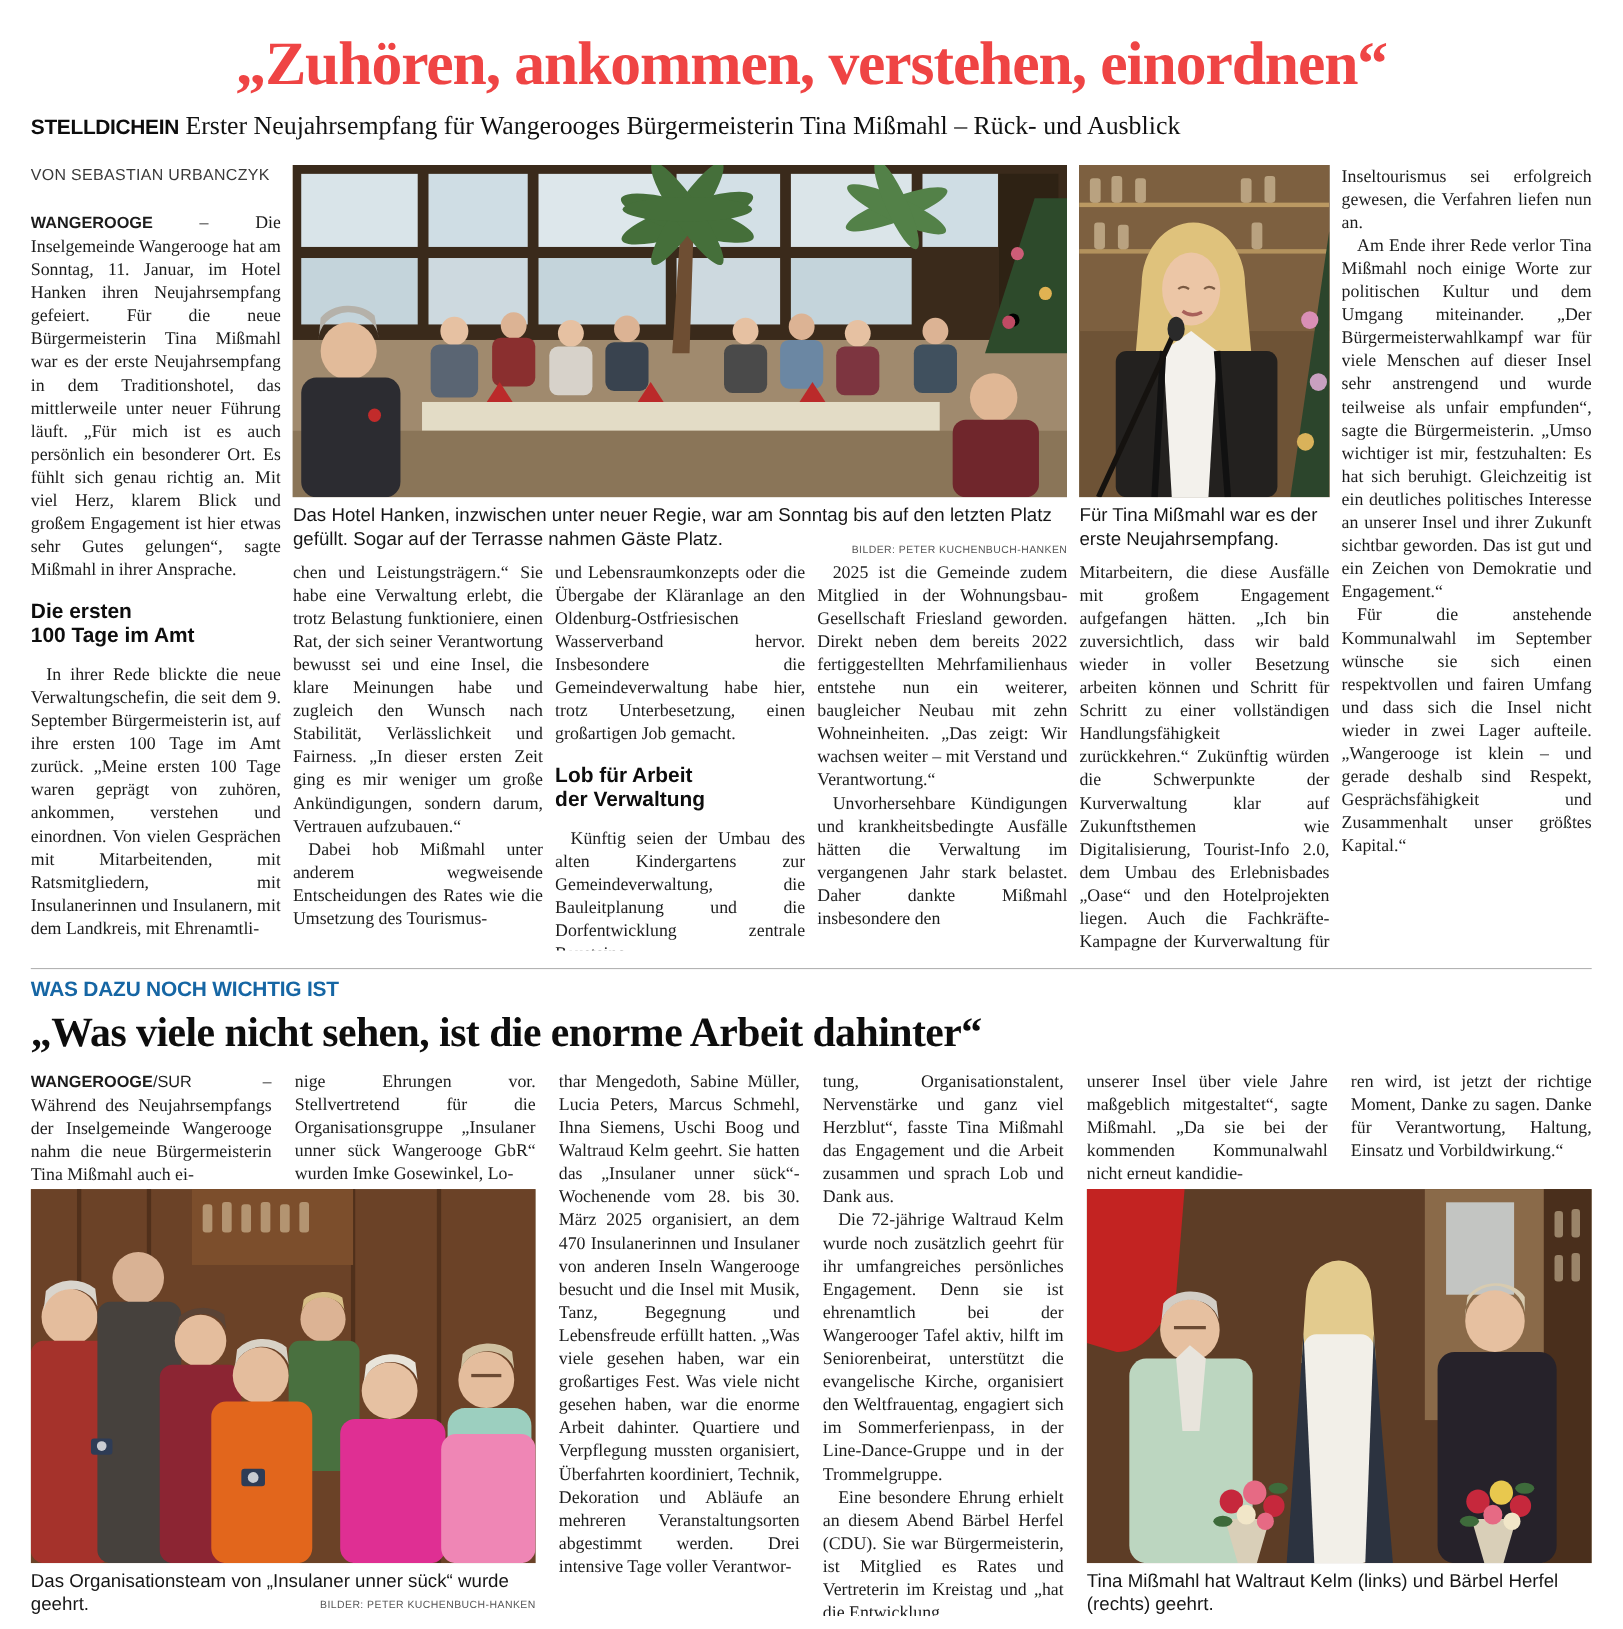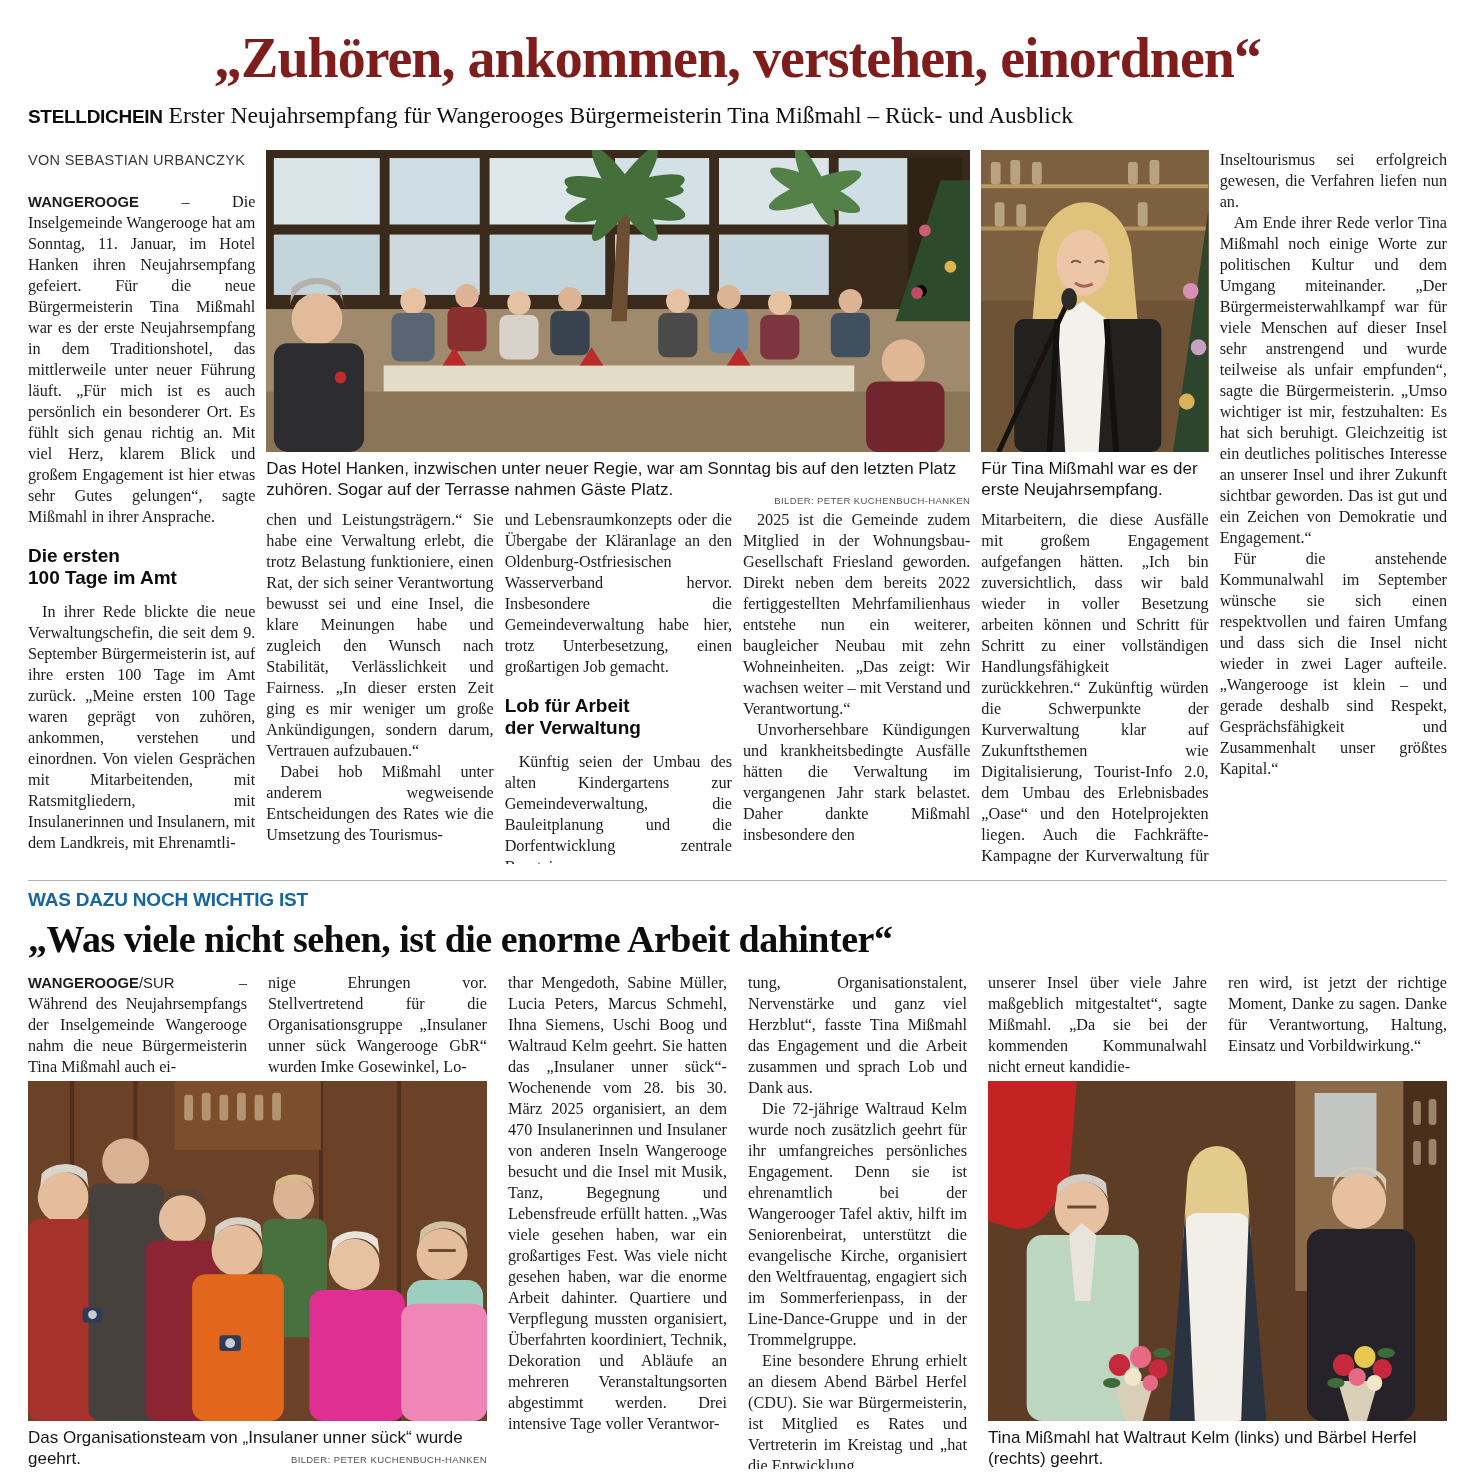--- a/index.html
+++ b/index.html
@@ -3,21 +3,21 @@
 <meta charset="utf-8">
 <style>
   html,body{margin:0;padding:0;background:#fff;}
   body{width:1475px;height:1481px;overflow:hidden;color:#1a1a1a;
        font-family:"Liberation Serif", serif;}
   .page{padding:8px 28px 0 28px;}
 
   
   .a1-headline{font-family:"Liberation Serif", serif;font-weight:700;
       font-size:56px;line-height:1.0;letter-spacing:-1px;text-align:center;
-      margin:22px 0 14px 0;color:#7f1d1d;}
+      margin:22px 0 14px 0;color:#ef4444;}
   .a1-kickerline{height:30px;font-size:23px;line-height:30px;white-space:nowrap;}
   .kicker-label{font-family:"Liberation Sans", sans-serif;font-weight:700;
       font-size:19px;letter-spacing:-0.3px;color:#0d0d0d;}
   .kicker-text{font-family:"Liberation Serif", serif;font-size:23.5px;color:#111;}
 
   
   .grid1{display:grid;grid-template-columns:repeat(6,1fr);column-gap:11px;
       grid-template-rows:302px 58px 354px;margin-top:20px;}
   .grid2{display:grid;grid-template-columns:repeat(6,1fr);column-gap:21px;
       grid-template-rows:108px 340px 48px;margin-top:4px;}
@@ -188,21 +188,21 @@
           <path d="M96,132 q8,6 18,1" stroke="#a8605a" stroke-width="3" fill="none"></path>
           <rect x="34" y="168" width="150" height="132" rx="10" fill="#23211f"></rect>
           <polygon points="78,168 104,150 128,168 120,300 86,300" fill="#f3f1ec"></polygon>
           <path d="M78,168 L70,300 M128,168 L138,300" stroke="#111" stroke-width="6"></path>
           <line x1="18" y1="300" x2="88" y2="152" stroke="#15120f" stroke-width="5"></line>
           <ellipse cx="90" cy="148" rx="8" ry="11" fill="#2a2a2a"></ellipse>
         </svg>
       </div>
 
       <div class="g1-cap-main caption">
-        <span>Das Hotel Hanken, inzwischen unter neuer Regie, war am Sonntag bis auf den letzten Platz zuhören. Sogar auf der Terrasse nahmen Gäste Platz.</span>
+        <span>Das Hotel Hanken, inzwischen unter neuer Regie, war am Sonntag bis auf den letzten Platz gefüllt. Sogar auf der Terrasse nahmen Gäste Platz.</span>
         <span class="credit">BILDER: PETER KUCHENBUCH-HANKEN</span>
       </div>
       <div class="g1-cap-speaker caption">
         <span>Für Tina Mißmahl war es der erste Neujahrsempfang.</span>
       </div>
 
       <div class="g1-col2 bodytext">
         <p>chen und Leistungsträgern.“ Sie habe eine Verwaltung erlebt, die trotz Belastung funktioniere, einen Rat, der sich seiner Verantwortung bewusst sei und eine Insel, die klare Meinungen habe und zugleich den Wunsch nach Stabilität, Verlässlichkeit und Fairness. „In dieser ersten Zeit ging es mir weniger um große Ankündigungen, sondern darum, Vertrauen aufzubauen.“</p>
         <p class="indent">Dabei hob Mißmahl unter anderem wegweisende Entscheidungen des Rates wie die Umsetzung des Tourismus-</p>
       </div>

